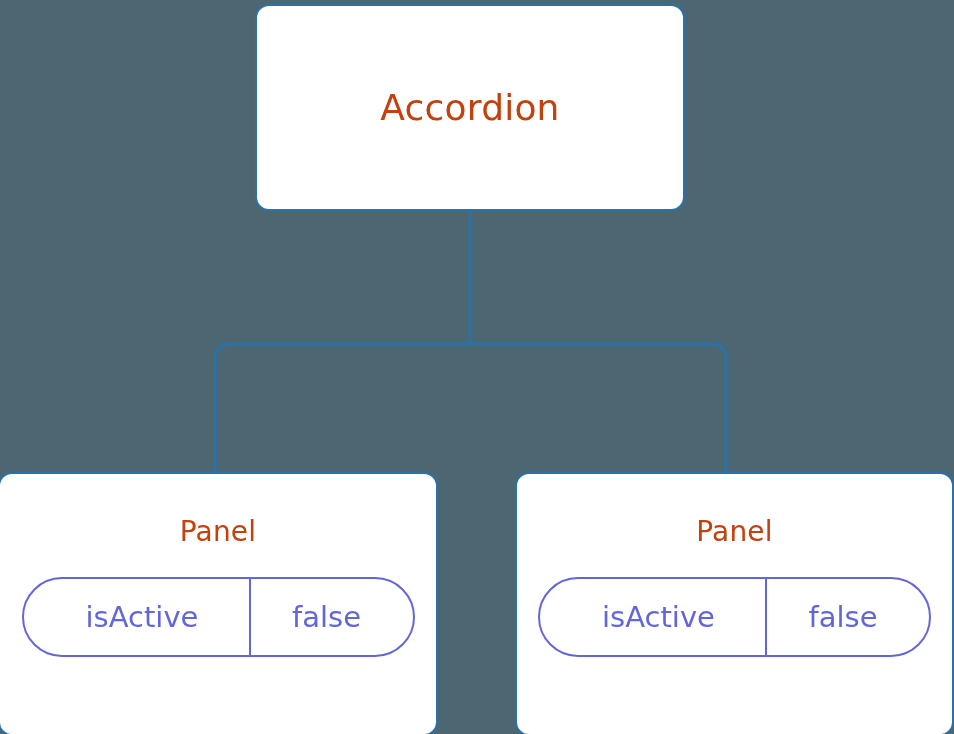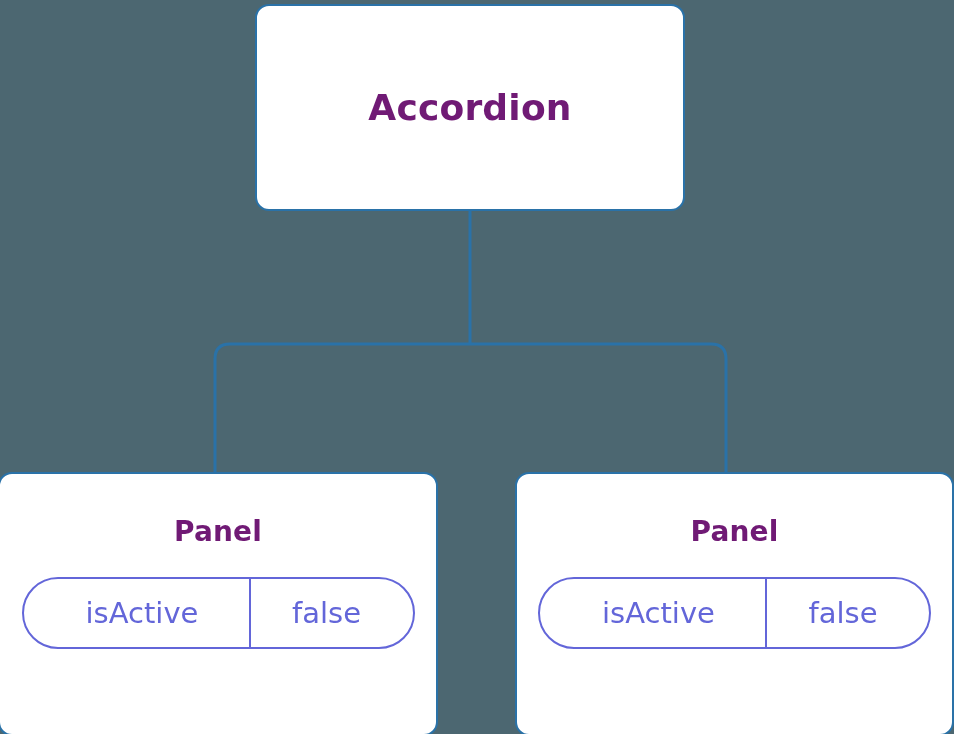--- a/index.html
+++ b/index.html
@@ -67,35 +67,35 @@
   .node-leaf-right {
     left: 515px;
     width: 439px;
   }
   .node-leaf .node-title {
     font-size: 28px;
     line-height: 1;
   }
 
   .node-title {
-    color: #701a75;
-    font-weight: 700;
+    color: #c2410c;
+    font-weight: 400;
     letter-spacing: 0.2px;
     white-space: nowrap;
     font-family: "DejaVu Sans", "Liberation Sans", sans-serif;
     text-align: right;
   }
 
   
   .state-pill {
     margin-top: 31px;
     box-sizing: border-box;
     display: flex;
     align-items: stretch;
-    height: 72px;
+    height: 80px;
     border: 2px solid #6366D9;
     border-radius: 50px;
     background: #FFFFFF;
     overflow: hidden;
   }
   .pill-cell {
     display: flex;
     align-items: center;
     justify-content: center;
     color: #6366D9;

